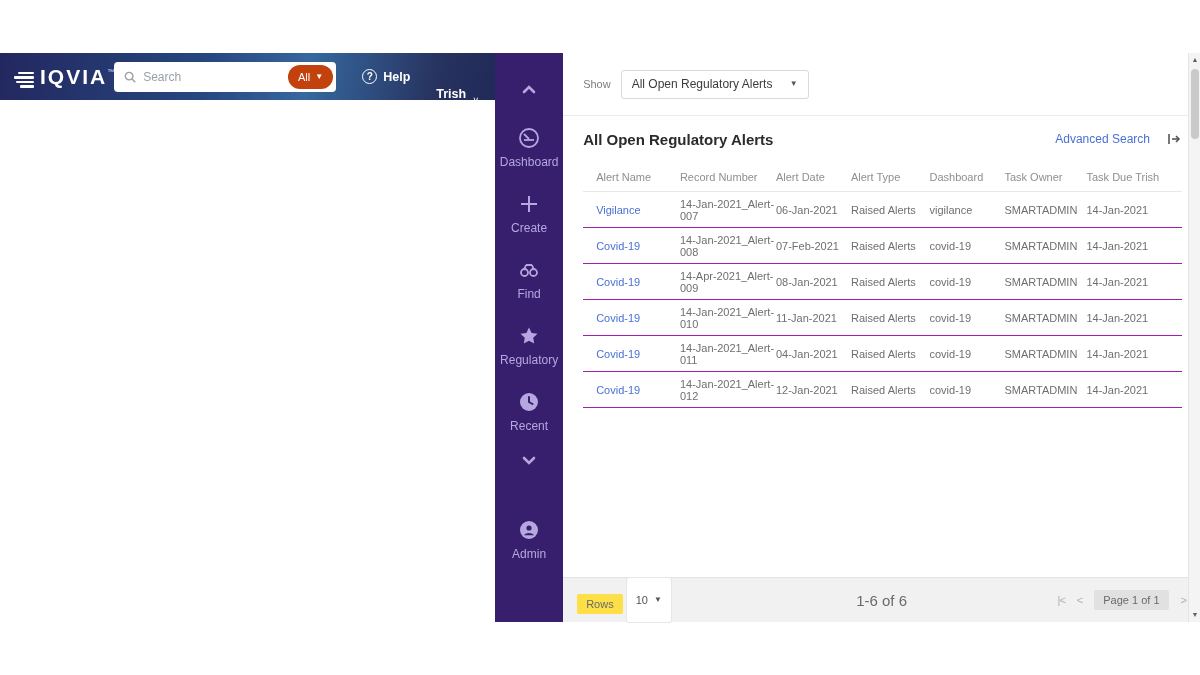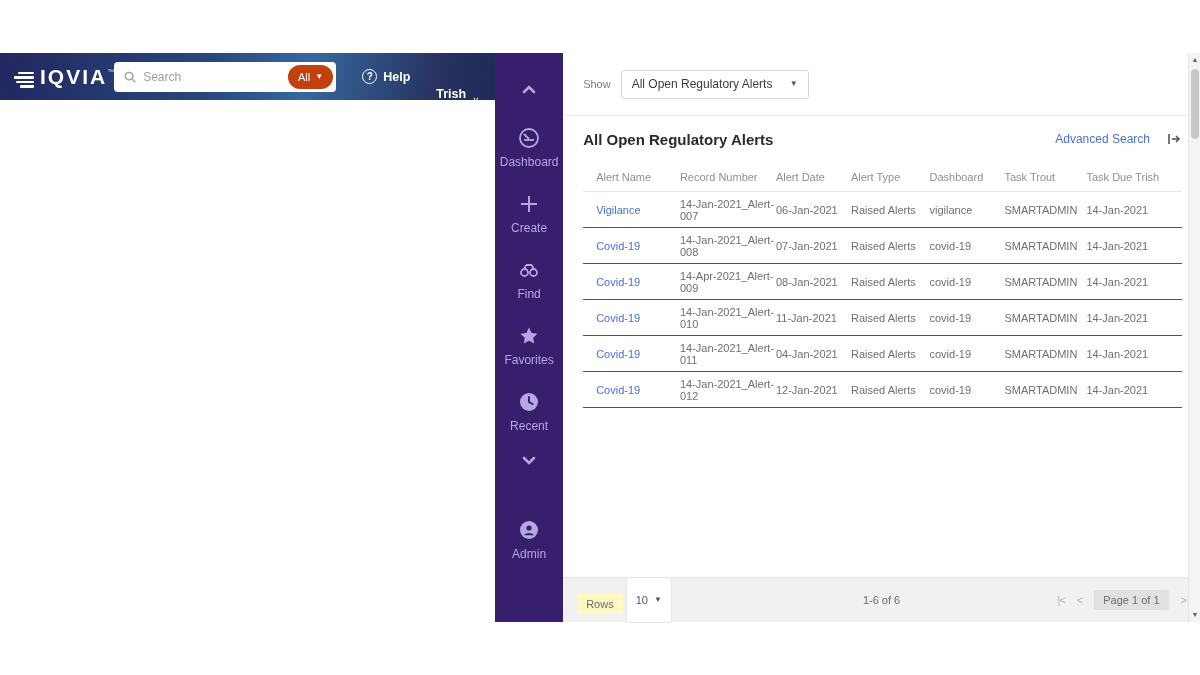--- a/index.html
+++ b/index.html
@@ -84,24 +84,24 @@
     align-items:center; padding-left:13px; }
   .thead { height:30px; border-bottom:1px solid #e8e8e8; }
   .thead div { font-size:11px; color:#8f8f8f; }
   .trow { height:36px; border-bottom:1px solid #a21caf; }
   .trow div { font-size:11px; color:#6f6f6f; }
   .trow .cell-link { color:#4a6fd6; cursor:pointer; }
   .tbody-space { flex:1; }
 
   .pager { flex:0 0 27px; background:#f1f1f1; border-top:1px solid #e3e3e3;
     display:flex; align-items:center; padding:0 14px; position:relative; }
-  .rows-chip { background:#fef9c3; color:#6a6a6a; font-size:11px; padding:4px 9px; border-radius:2px;margin-top:7px; }
+  .rows-chip { background:#fde047; color:#6a6a6a; font-size:11px; padding:4px 9px; border-radius:2px;margin-top:7px; }
   .rpp-chip { background:#fff; color:#555; font-size:11px; padding:16px 9px; margin-left:4px;
     border-radius:2px; box-shadow:0 0 0 1px #e6e6e6; display:flex; align-items:center; gap:6px; cursor:pointer; }
-  .range { position:absolute; left:50%; transform:translateX(-50%); font-size:11px; color:#6a6a6a; }
+  .range { position:absolute; left:50%; transform:translateX(-50%); font-size:15px; color:#6a6a6a; }
   .pager-right { margin-left:auto; display:flex; align-items:center; gap:12px; }
   .pnav { color:#b0b0b0; font-size:11px; letter-spacing:-1px; cursor:pointer; }
   .page-chip { background:#e1e1e1; color:#6a6a6a; font-size:11px; padding:4px 9px; border-radius:2px; }
 </style>
 </head>
 <body>
 
 <div class="app">
 
   <div class="topbar">
@@ -176,21 +176,21 @@
             </svg>
           </span>
           <div class="side-label">Find</div>
         </div>
         <div class="side-item">
           <span class="sicon">
             <svg viewBox="0 0 24 24" fill="currentColor">
               <path d="M12 3.5l2.6 5.4 5.9.8-4.3 4.1 1 5.8-5.2-2.8-5.2 2.8 1-5.8-4.3-4.1 5.9-.8z"></path>
             </svg>
           </span>
-          <div class="side-label">Favorites</div>
+          <div class="side-label">Regulatory</div>
         </div>
         <div class="side-item">
           <span class="sicon">
             <svg viewBox="0 0 24 24">
               <circle cx="12" cy="12" r="9" fill="currentColor"></circle>
               <polyline points="12,7 12,12 15.5,14" fill="none" stroke="#371f6e" stroke-width="2" stroke-linecap="round"></polyline>
             </svg>
           </span>
           <div class="side-label">Recent</div>
         </div>
@@ -235,37 +235,37 @@
             </svg>
           </div>
         </div>
 
         <div class="tgrid thead" id="thead">
             <div>Alert Name</div>
             <div>Record Number</div>
             <div>Alert Date</div>
             <div>Alert Type</div>
             <div>Dashboard</div>
-            <div>Task Trout</div>
+            <div>Task Owner</div>
             <div>Task Due Trish</div>
           </div>
         <div id="tbody">
             <div class="tgrid trow">
               <div class="cell-link">Vigilance</div>
               <div>14-Jan-2021_Alert-007</div>
               <div>06-Jan-2021</div>
               <div>Raised Alerts</div>
               <div>vigilance</div>
               <div>SMARTADMIN</div>
               <div>14-Jan-2021</div>
             </div>
             <div class="tgrid trow">
               <div class="cell-link">Covid-19</div>
               <div>14-Jan-2021_Alert-008</div>
-              <div>07-Jan-2021</div>
+              <div>07-Feb-2021</div>
               <div>Raised Alerts</div>
               <div>covid-19</div>
               <div>SMARTADMIN</div>
               <div>14-Jan-2021</div>
             </div>
             <div class="tgrid trow">
               <div class="cell-link">Covid-19</div>
               <div>14-Apr-2021_Alert-009</div>
               <div>08-Jan-2021</div>
               <div>Raised Alerts</div>

